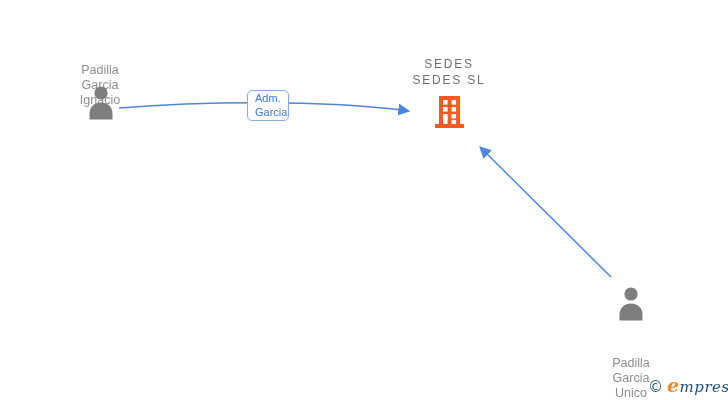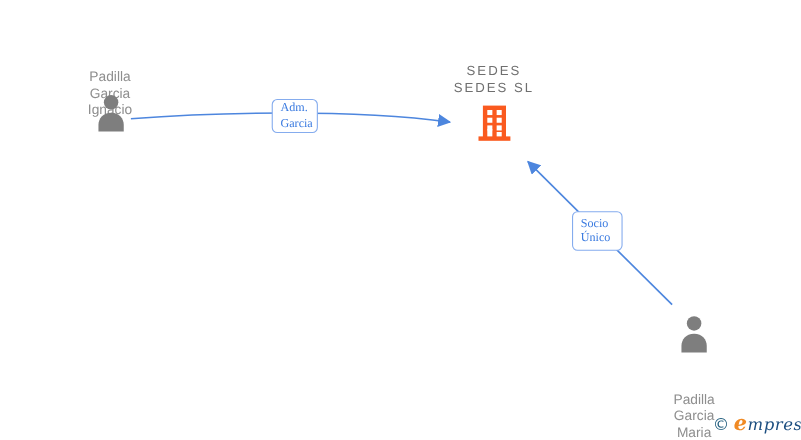--- a/index.html
+++ b/index.html
@@ -43,21 +43,21 @@
     border: 1.5px solid #85acee;
     border-radius: 5px;
     color: #3b7be0;
     font-size: 11px;
     line-height: 13.5px;
     padding: 2px 0 2px 7px;
     display: flex;
     flex-direction: column;
     justify-content: center;
   }
-  .edge-label span { display: block; font-family: Liberation Serif, serif; }
+  .edge-label span { display: block; }
   .watermark {
     position: absolute;
     left: 648px;
     top: 374px;
     display: flex;
     align-items: baseline;
     gap: 4px;
     cursor: pointer;
   }
   .wm-copy {
@@ -128,31 +128,27 @@
 
   <div class="icon-wrap" style="left:616px; top:286px;">
     <svg width="30" height="36" viewBox="0 0 30 36">
       <circle cx="15" cy="8" r="6.6" fill="#7e7e7e"></circle>
       <path d="M15,17.5 C7.5,17.5 3.5,23 3.5,28.5 L3.5,34.5 L26.5,34.5 L26.5,28.5 C26.5,23 22.5,17.5 15,17.5 Z" fill="#7e7e7e"></path>
     </svg>
   </div>
   <div class="node-label" style="left:581px; top:324px; width:100px;">
     <span>Padilla</span>
     <span>Garcia</span>
-    <span>Maria</span>
+    <span>Unico</span>
   </div>
 
   <div class="edge-label" style="left:247px; top:90px; width:42px; height:31px;">
     <span>Adm.</span>
     <span>Garcia</span>
   </div>
 
-  <div class="edge-label" style="left:520px; top:192px; width:46px; height:36px;">
-    <span>Socio</span>
-    <span>Único</span>
-  </div>
 
   <div class="watermark">
     <span class="wm-copy">©</span>
     <span class="wm-brand"><span class="brand-e">e</span><span>mpresia</span></span>
   </div>
 
 </div>
 
 </body></html>

